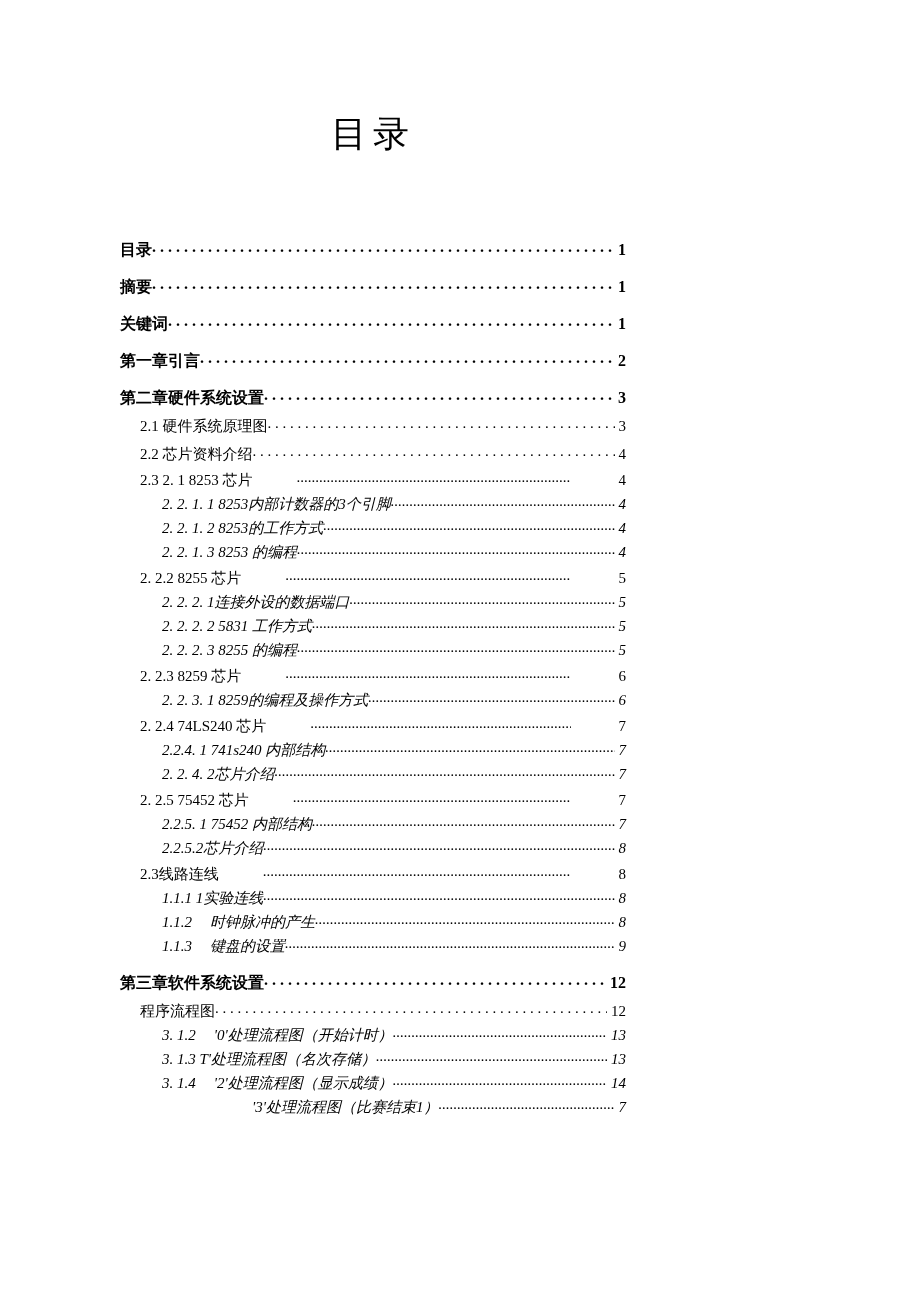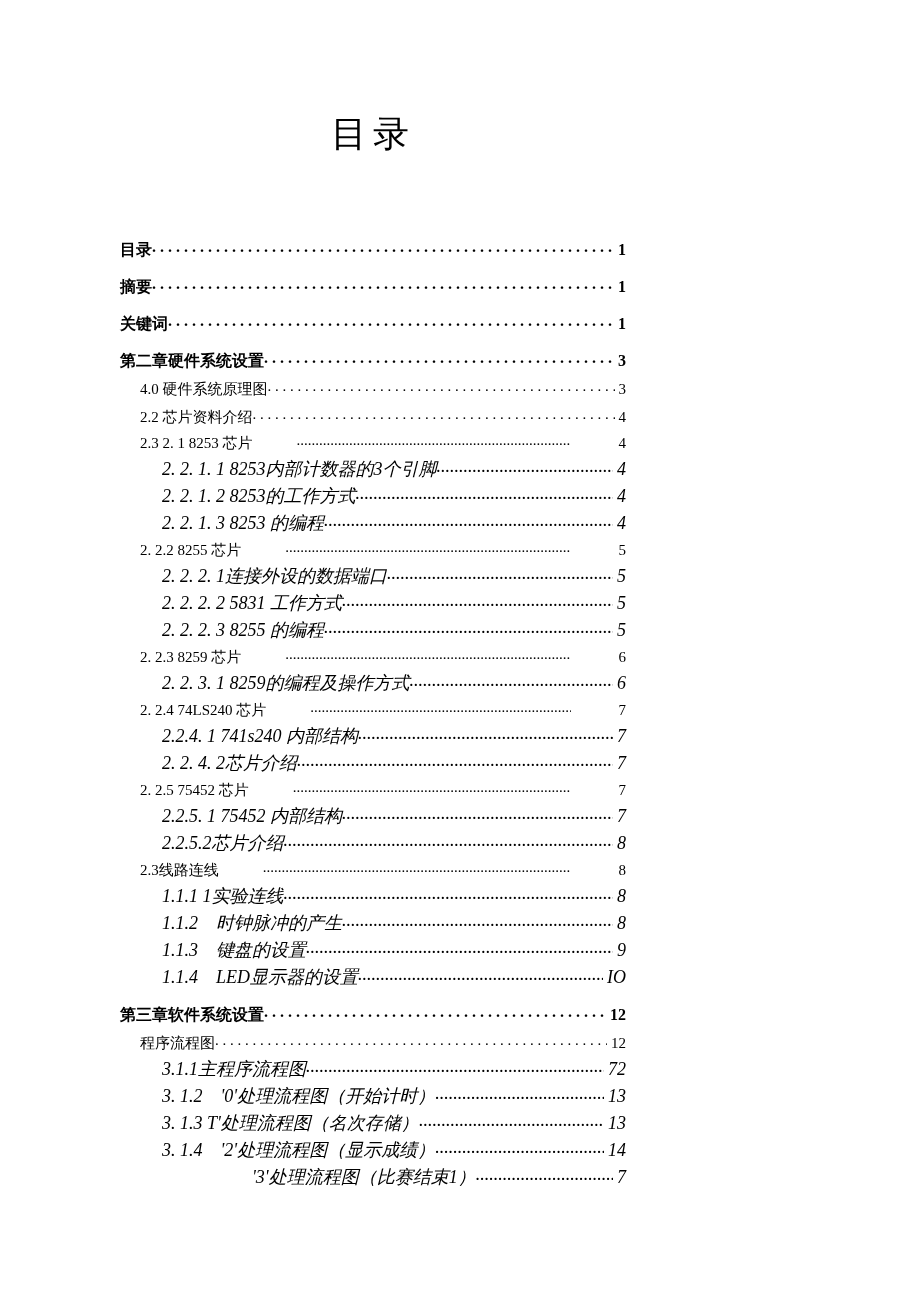--- a/index.html
+++ b/index.html
@@ -50,21 +50,21 @@
   content: "........................................................................................................................................................................................................................................................................................................................";
   letter-spacing: 0;
 }
 .toc-page {
   flex: 0 0 auto;
   padding-left: 4px;
 }
 .lvl1 { font-weight: 700; font-size: 16px; margin-top: 18px; }
 .lvl2 { font-size: 15px; margin-top: 10px; padding-left: 20px; }
 .lvl3 { font-size: 15px; margin-top: 8px; padding-left: 20px; gap: 44px; }
-.lvl4 { font-size: 18px; margin-top: 6px; padding-left: 42px; font-style: italic; }
+.lvl4 { font-size: 15px; margin-top: 6px; padding-left: 42px; font-style: italic; }
 .lvl4 .toc-dots::after,
 .lvl3 .toc-dots::after {
   letter-spacing: 0;
 }
 .toc-list { margin-top: 0; }
 .num-gap { display:inline-block; width:18px; }
 </style>
 </head>
 <body>
 
@@ -80,26 +80,31 @@
         <span class="toc-label">摘要</span>
         <span class="toc-dots"></span>
         <span class="toc-page">1</span>
       </div>
       <div class="toc-entry lvl1">
         <span class="toc-label">关键词</span>
         <span class="toc-dots"></span>
         <span class="toc-page">1</span>
       </div>
       <div class="toc-entry lvl1">
+        <span class="toc-label">第一章引言</span>
+        <span class="toc-dots"></span>
+        <span class="toc-page">2</span>
+      </div>
+      <div class="toc-entry lvl1">
         <span class="toc-label">第二章硬件系统设置</span>
         <span class="toc-dots"></span>
         <span class="toc-page">3</span>
       </div>
       <div class="toc-entry lvl2">
-        <span class="toc-label">4.0  硬件系统原理图</span>
+        <span class="toc-label">2.1  硬件系统原理图</span>
         <span class="toc-dots"></span>
         <span class="toc-page">3</span>
       </div>
       <div class="toc-entry lvl2">
         <span class="toc-label">2.2  芯片资料介绍</span>
         <span class="toc-dots"></span>
         <span class="toc-page">4</span>
       </div>
       <div class="toc-entry lvl3">
         <span class="toc-label">2.3 2. 1 8253 芯片</span>
@@ -194,39 +199,29 @@
       <div class="toc-entry lvl4">
         <span class="toc-label"><span>1.1.2</span><span class="num-gap"></span><span>时钟脉冲的产生</span></span>
         <span class="toc-dots tight"></span>
         <span class="toc-page">8</span>
       </div>
       <div class="toc-entry lvl4">
         <span class="toc-label"><span>1.1.3</span><span class="num-gap"></span><span>键盘的设置</span></span>
         <span class="toc-dots tight"></span>
         <span class="toc-page">9</span>
       </div>
-      <div class="toc-entry lvl4">
-        <span class="toc-label"><span>1.1.4</span><span class="num-gap"></span><span>LED显示器的设置</span></span>
-        <span class="toc-dots tight"></span>
-        <span class="toc-page">IO</span>
-      </div>
       <div class="toc-entry lvl1">
         <span class="toc-label">第三章软件系统设置</span>
         <span class="toc-dots"></span>
         <span class="toc-page">12</span>
       </div>
       <div class="toc-entry lvl2">
         <span class="toc-label">程序流程图</span>
         <span class="toc-dots"></span>
         <span class="toc-page">12</span>
-      </div>
-      <div class="toc-entry lvl4">
-        <span class="toc-label">3.1.1主程序流程图</span>
-        <span class="toc-dots tight"></span>
-        <span class="toc-page">72</span>
       </div>
       <div class="toc-entry lvl4">
         <span class="toc-label"><span>3. 1.2</span><span class="num-gap"></span><span>'0'处理流程图（开始计时）</span></span>
         <span class="toc-dots tight"></span>
         <span class="toc-page">13</span>
       </div>
       <div class="toc-entry lvl4">
         <span class="toc-label">3. 1.3 T'处理流程图（名次存储）</span>
         <span class="toc-dots tight"></span>
         <span class="toc-page">13</span>

